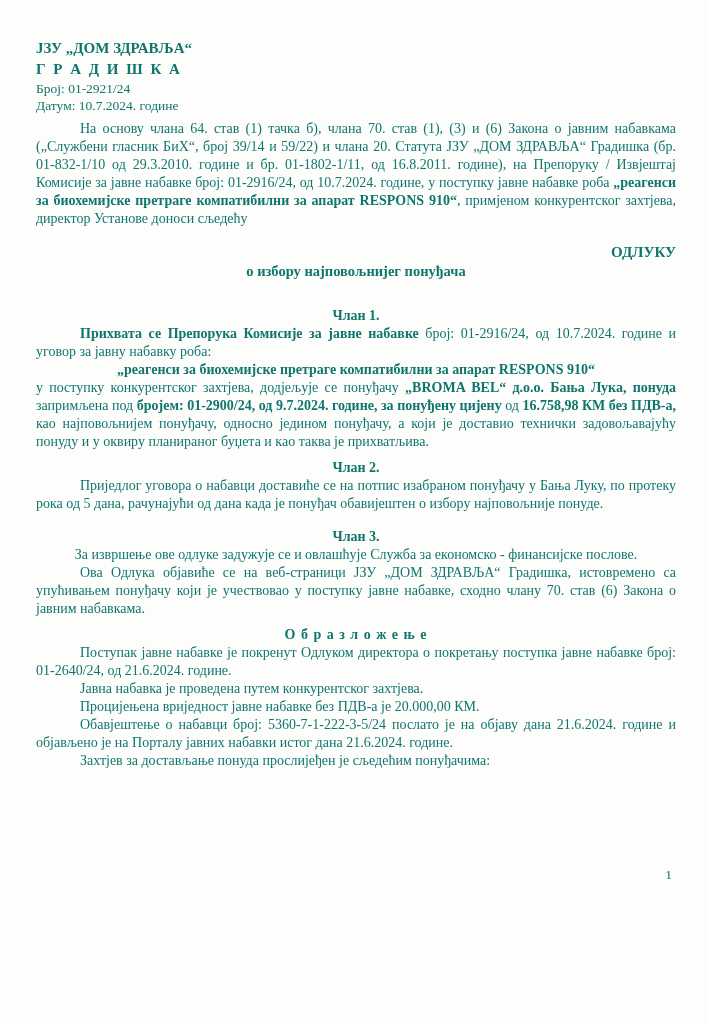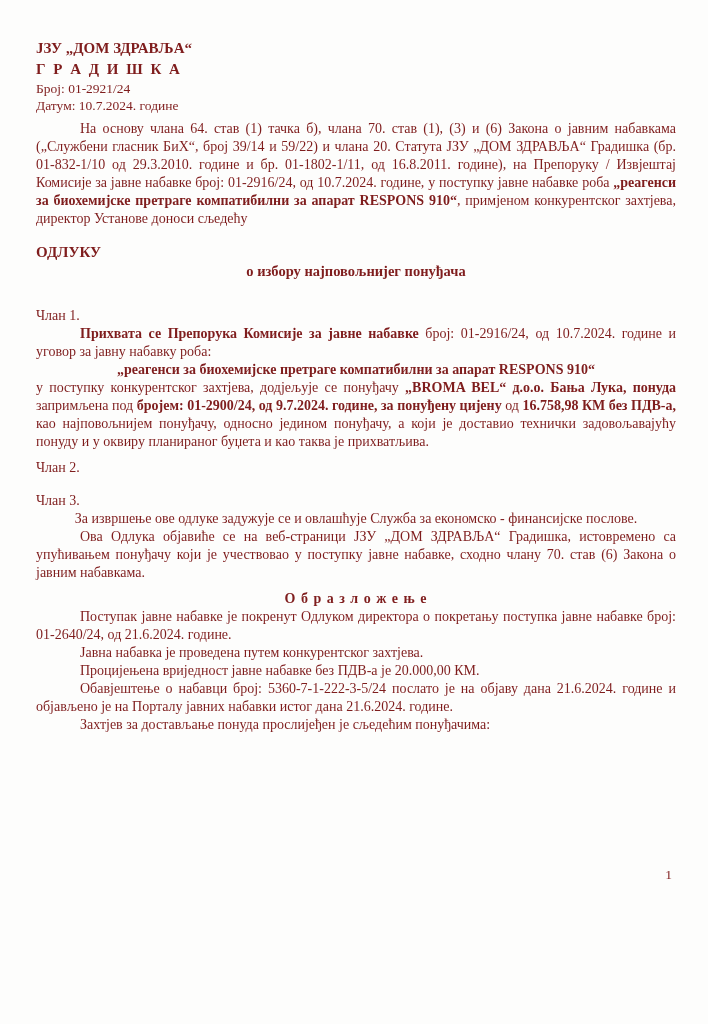--- a/index.html
+++ b/index.html
@@ -11,21 +11,21 @@
     position: relative;
     width: 708px;
     height: 1024px;
     margin: 0 auto;
     background: #fdfdfc;
     box-sizing: border-box;
     padding: 38px 32px 0 36px;
     font-family: "Liberation Serif", "DejaVu Serif", serif;
     font-size: 14px;
     line-height: 18px;
-    color: #7f1d1d;
+    color: #0f766e;
     overflow: hidden;
   }
   .b { font-weight: bold; }
   p, .line { margin: 0; }
   .just { text-align: justify; }
   .center { text-align: center; }
   .indent { text-indent: 44px; }
 
   .org-name {
     font-weight: bold;
@@ -43,31 +43,32 @@
     line-height: 17px;
   }
 
   .intro { margin-top: 6px; }
 
   .doc-title {
     margin-top: 14px;
     font-weight: bold;
     font-size: 15px;
     line-height: 20px;
-    text-align: left;
+    text-align: right;
   }
   .doc-subtitle {
     font-weight: bold;
     font-size: 14.5px;
     line-height: 19px;
     text-align: center;
   }
 
   .article-heading {
-    font-weight: normal;
+    font-weight: bold;
+    text-align: center;
   }
   .gap-xl { margin-top: 26px; }
   .gap-md { margin-top: 8px; }
   .gap-sm { margin-top: 15px; }
 
   .rationale-heading {
     font-weight: bold;
     text-align: center;
     letter-spacing: 1px;
     margin-top: 8px;
@@ -100,20 +101,21 @@
 
   <div class="doc-title">ОДЛУКУ</div>
   <div class="doc-subtitle">о избору најповољнијег понуђача</div>
 
   <div class="article-heading gap-xl">Члан 1.</div>
   <p class="just indent"><span class="b">Прихвата се Препорука Комисије за јавне набавке</span><span> број: 01-2916/24, од 10.7.2024. године и уговор за јавну набавку роба:</span></p>
   <p class="center b">„реагенси за биохемијске претраге компатибилни за апарат RESPONS 910“</p>
   <p class="just"><span>у поступку конкурентског захтјева, додјељује се понуђачу </span><span class="b">„BROMA BEL“ д.о.о. Бања Лука, понуда</span><span> запримљена под </span><span class="b">бројем: 01-2900/24, од 9.7.2024. године,</span><span> </span><span class="b">за понуђену цијену</span><span> од </span><span class="b">16.758,98 КМ без ПДВ-а,</span><span> као најповољнијем понуђачу, односно једином понуђачу, а који је доставио технички задовољавајућу понуду и у оквиру планираног буџета и као таква је прихватљива.</span></p>
 
   <div class="article-heading gap-md">Члан 2.</div>
+  <p class="just indent">Приједлог уговора о набавци доставиће се на потпис изабраном понуђачу у Бања Луку, по протеку рока од 5 дана, рачунајући од дана када је понуђач обавијештен о избору најповољније понуде.</p>
 
   <div class="article-heading gap-sm">Члан 3.</div>
   <p class="center">За извршење ове одлуке задужује се и овлашћује Служба за економско - финансијске послове.</p>
 
   <p class="just indent">Ова Одлука објавиће се на веб-страници ЈЗУ „ДОМ ЗДРАВЉА“ Градишка, истовремено са упућивањем понуђачу који је учествовао у поступку јавне набавке, сходно члану 70. став (6) Закона о јавним набавкама.</p>
 
   <div class="rationale-heading">О б р а з л о ж е њ е</div>
   <p class="just indent">Поступак јавне набавке је покренут Одлуком директора о покретању поступка јавне набавке број: 01-2640/24, од 21.6.2024. године.</p>
   <p class="just indent">Јавна набавка је проведена путем конкурентског захтјева.</p>
   <p class="just indent">Процијењена вриједност јавне набавке без ПДВ-а је 20.000,00 КМ.</p>

